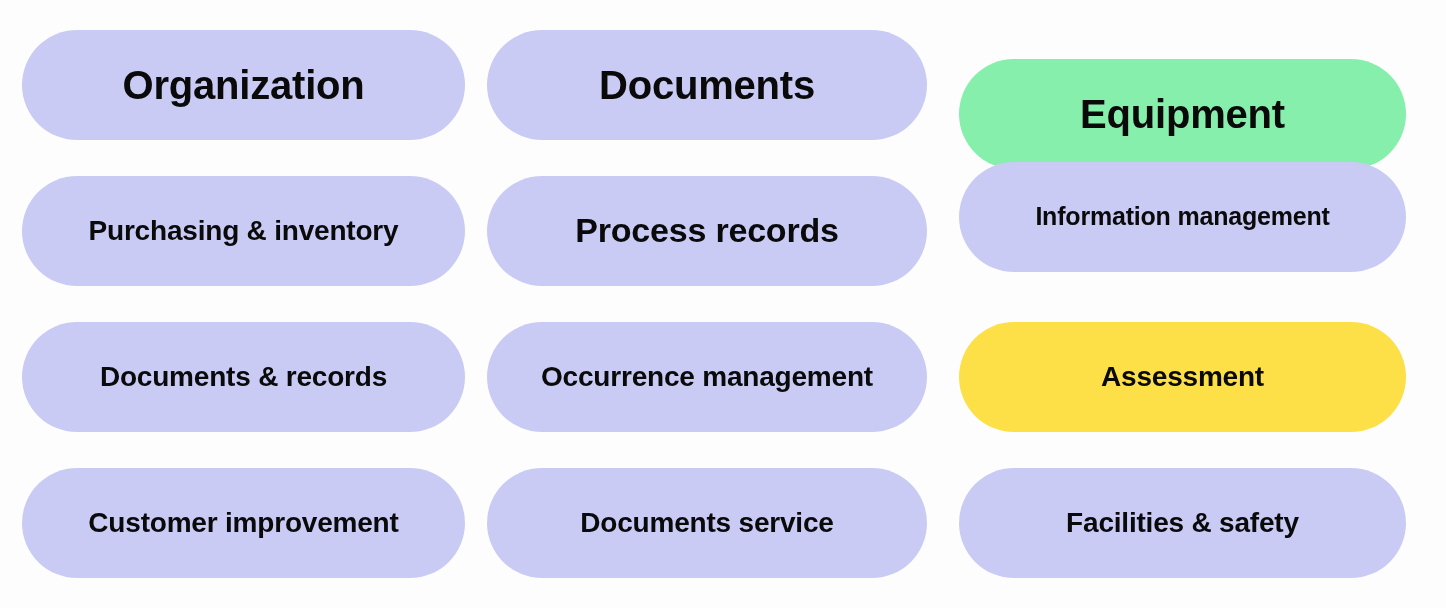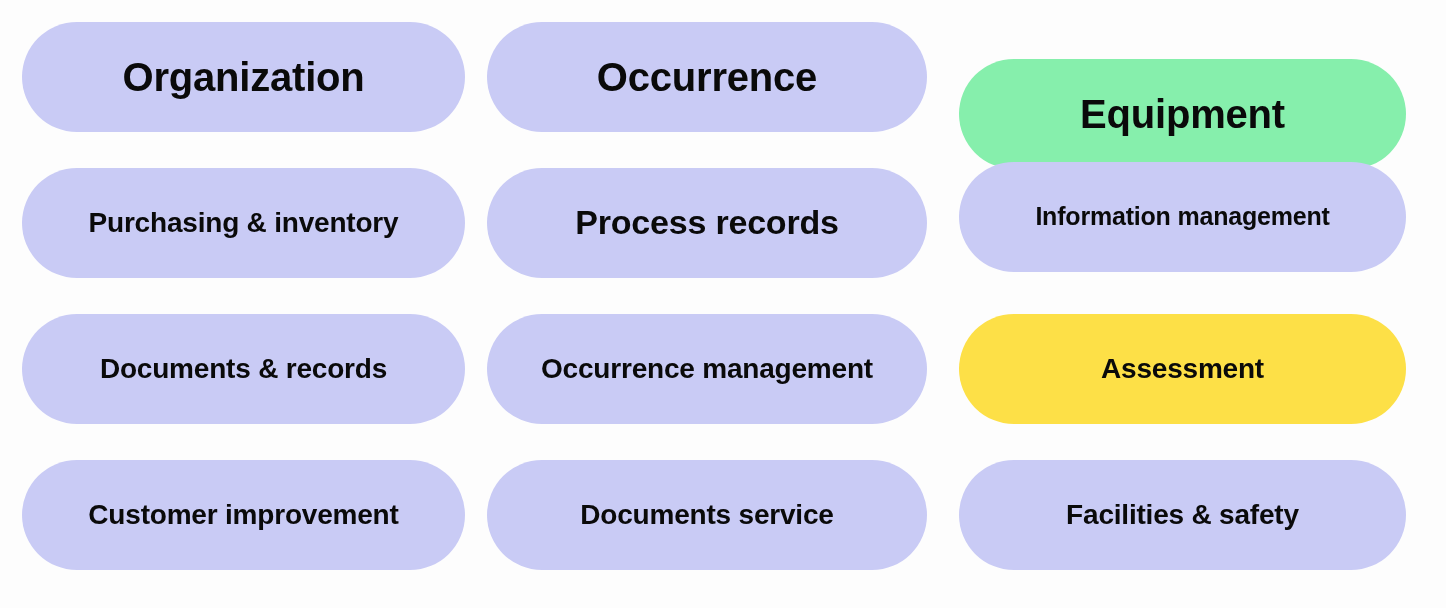--- a/index.html
+++ b/index.html
@@ -50,20 +50,21 @@
     background: #c9cbf5;
     display: flex;
     align-items: center;
     justify-content: center;
     text-align: center;
     padding: 0 18px;
     color: #0a0a0a;
     font-weight: bold;
     letter-spacing: -0.2px;
     line-height: 1.1;
+    margin-top: 8px;
   }
 
   
   .col-1 .pill { width: 443px; }
   .col-2 .pill { width: 440px; }
   .col-3 .pill { width: 447px; }
 
   
   .cell.raised { align-items: flex-start; }
   .cell.raised .pill { margin-top: -6px; }
@@ -80,21 +81,21 @@
 <div id="diagram" style="background: rgb(253, 253, 253);">
   <div class="pill-grid">
 
     <div class="cell col-1">
       <div class="pill size-xl" style="background: rgb(201, 203, 245); color: rgb(10, 10, 10);">
         <span>Organization</span>
       </div>
     </div>
     <div class="cell col-2">
       <div class="pill size-xl" style="background: rgb(201, 203, 245); color: rgb(10, 10, 10);">
-        <span>Occurrence</span>
+        <span>Documents</span>
       </div>
     </div>
     <div class="cell col-3 raised">
       <div class="pill size-xl" style="background: #86efac; color: rgb(10, 10, 10); margin-top: 37px;">
         <span>Equipment</span>
       </div>
     </div>
 
     <div class="cell col-1">
       <div class="pill size-md" style="background: rgb(201, 203, 245); color: rgb(10, 10, 10); align-items: center;">

